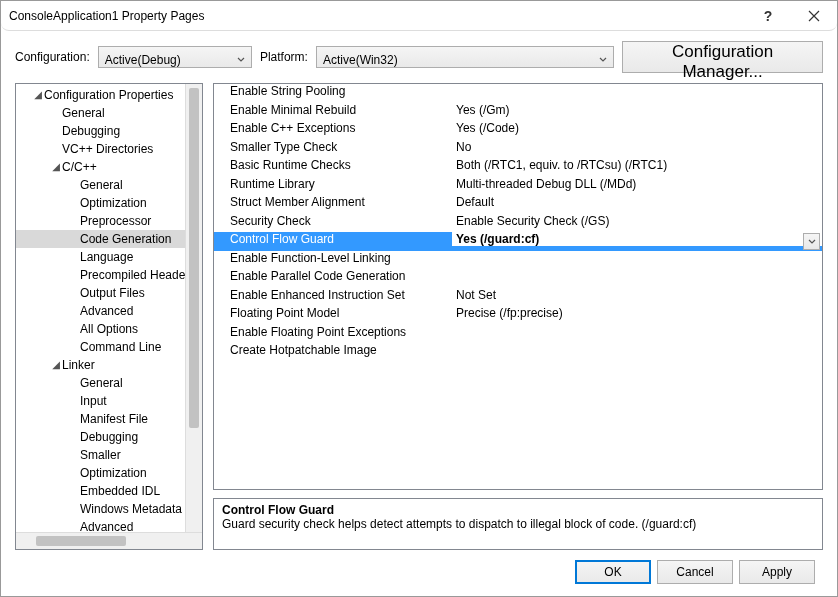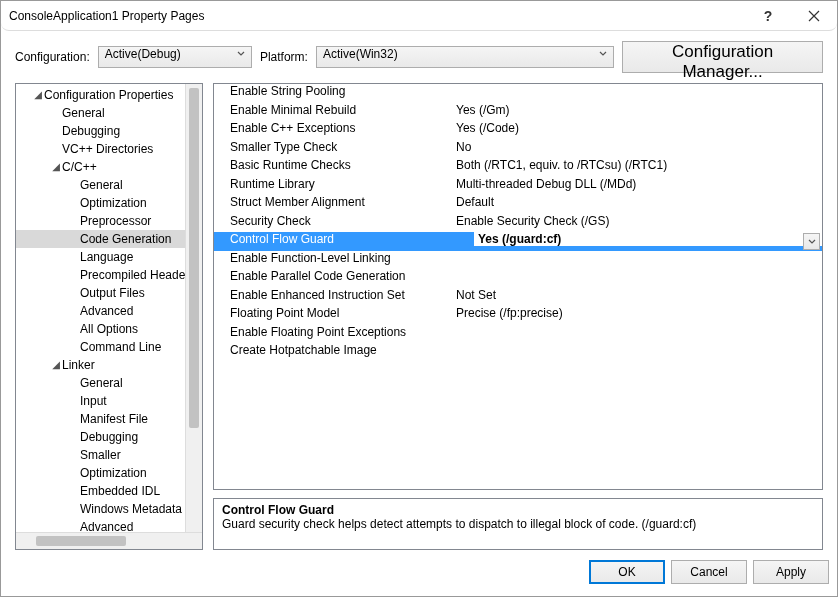--- a/index.html
+++ b/index.html
@@ -38,21 +38,21 @@
     align-items: center;
     gap: 8px;
     padding: 10px 14px;
   }
   .configbar label { font-size: 12px; }
   .combo {
     height: 22px;
     border: 1px solid #adadad;
     background: linear-gradient(#f5f5f5,#e9e9e9);
     padding: 0 6px;
-    display: flex; align-items: flex-start; justify-content: space-between;
+    display: flex; align-items: flex-end; justify-content: space-between;
     font-size: 12px;
   }
   .combo .chev { margin-left: 8px; }
   .cfg-combo { width: 160px; }
   .plat-combo { width: 310px; }
   .cm-btn {
     height: 32px;
     padding: 0 10px;
     border: 1px solid #adadad;
     background: linear-gradient(#f5f5f5,#e9e9e9);
@@ -135,21 +135,21 @@
     width: 238px;
     padding-left: 16px;
     white-space: nowrap;
   }
   .grid-row .val {
     flex: 1;
     padding-left: 4px;
     white-space: nowrap;
   }
   .grid-row.selected { background:#3399ff; color:#fff; }
-  .grid-row.selected .val { background:#fff; color:#000; font-weight:bold;margin-left:22px; }
+  .grid-row.selected .val { background:#fff; color:#000; font-weight:bold; }
   .grid-row.selected .val-wrap {
     display:flex; align-items:center; width:100%; height:100%; position:relative;
   }
   .grid-row.selected .dd {
     position:absolute; right:2px; top:1px; width:17px; height:17px;
     border:1px solid #adadad; background:linear-gradient(#f5f5f5,#e9e9e9);
     display:flex; align-items:center; justify-content:center;
   }
   .chev svg { width:8px; height:8px; }
   
@@ -158,21 +158,21 @@
     padding: 4px 8px;
     height: 52px;
   }
   .desc-title { font-weight: bold; font-size: 12px; }
   .desc-body { font-size: 12px; }
   
   .btnbar {
     display: flex;
     justify-content: flex-end;
     gap: 6px;
-    padding: 10px 8px 12px;
+    padding: 10px 22px 12px;
   }
   .btn {
     width: 76px; height: 24px;
     border: 1px solid #adadad;
     background: linear-gradient(#f5f5f5,#e9e9e9);
     font-size: 12px;
   }
   .btn.default {
     border: 1px solid #0078d7;
     box-shadow: inset 0 0 0 1px #0078d7;

